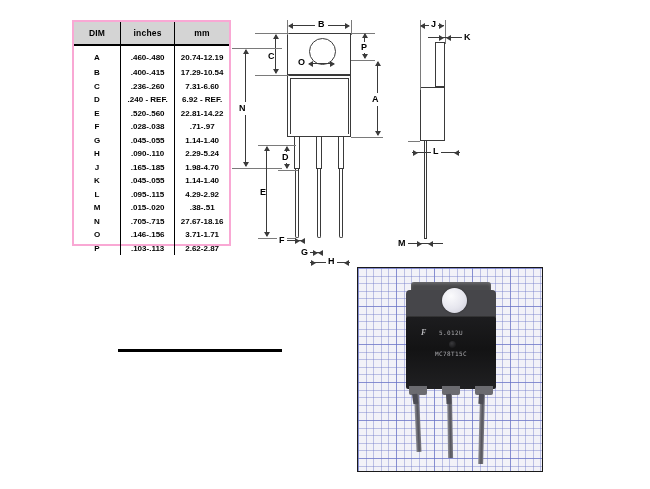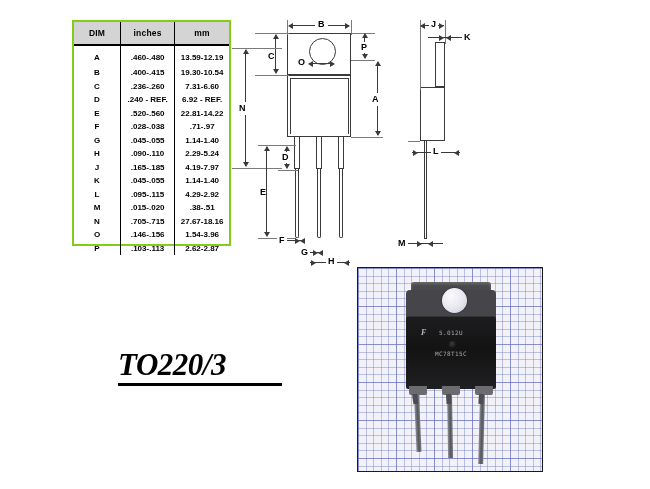--- a/index.html
+++ b/index.html
@@ -6,21 +6,21 @@
   body{
     width:650px;height:489px;background:#ffffff;position:relative;overflow:hidden;
     font-family:"Liberation Sans", sans-serif;
     -webkit-font-smoothing:antialiased;
   }
   .sheet{position:absolute;inset:0;}
 
   
   #dim-table{
     position:absolute;left:72px;top:20px;width:159px;height:226px;
-    border:2px solid #84cc16;background:#fff;box-sizing:border-box;
+    border:2px solid #f9a8d4;background:#fff;box-sizing:border-box;
   }
   #dim-table table{border-collapse:collapse;width:100%;height:100%;table-layout:fixed;}
   #dim-table th{
     background:#d4d4d4;color:#000;font-size:8.5px;font-weight:bold;
     border-bottom:2px solid #000;border-right:1.5px solid #000;
     height:20px;letter-spacing:.2px;
   }
   #dim-table th:last-child{border-right:none;}
   #dim-table td{
     font-size:8px;font-weight:bold;text-align:center;color:#000;
@@ -127,26 +127,26 @@
         <tr>
           <th>DIM</th>
           <th>inches</th>
           <th>mm</th>
         </tr>
       </thead>
       <tbody>
         <tr>
             <td>A</td>
             <td>.460-.480</td>
-            <td>13.59-12.19</td>
+            <td>20.74-12.19</td>
           </tr>
         <tr>
             <td>B</td>
             <td>.400-.415</td>
-            <td>19.30-10.54</td>
+            <td>17.29-10.54</td>
           </tr>
         <tr>
             <td>C</td>
             <td>.236-.260</td>
             <td>7.31-6.60</td>
           </tr>
         <tr>
             <td>D</td>
             <td>.240 - REF.</td>
             <td>6.92 - REF.</td>
@@ -167,21 +167,21 @@
             <td>1.14-1.40</td>
           </tr>
         <tr>
             <td>H</td>
             <td>.090-.110</td>
             <td>2.29-5.24</td>
           </tr>
         <tr>
             <td>J</td>
             <td>.165-.185</td>
-            <td>4.19-7.97</td>
+            <td>1.98-4.70</td>
           </tr>
         <tr>
             <td>K</td>
             <td>.045-.055</td>
             <td>1.14-1.40</td>
           </tr>
         <tr>
             <td>L</td>
             <td>.095-.115</td>
             <td>4.29-2.92</td>
@@ -192,21 +192,21 @@
             <td>.38-.51</td>
           </tr>
         <tr>
             <td>N</td>
             <td>.705-.715</td>
             <td>27.67-18.16</td>
           </tr>
         <tr>
             <td>O</td>
             <td>.146-.156</td>
-            <td>1.54-3.96</td>
+            <td>3.71-1.71</td>
           </tr>
         <tr>
             <td>P</td>
             <td>.103-.113</td>
             <td>2.62-2.87</td>
           </tr>
       </tbody>
     </table>
   </div>
 
@@ -320,21 +320,20 @@
     <div class="arrow ar-lf" style="left:454px;top:149.5px;"></div>
     <div class="lbl" style="left:431px;top:147px;background:#fff;padding:0 2px;">L</div>
 
     <div class="ln hln" style="left:405px;top:243px;width:38px;"></div>
     <div class="arrow ar-rt" style="left:417px;top:240.5px;"></div>
     <div class="arrow ar-lf" style="left:428px;top:240.5px;"></div>
     <div class="lbl" style="left:396px;top:239px;background:#fff;padding:0 2px;">M</div>
   </div>
 
   <div id="title-block">
-    <div class="txt">TO220/3</div>
     <div class="rule"></div>
   </div>
 
   <div id="photo">
     <div class="tab"></div>
     <div class="hole"></div>
     <div class="body">
       <div class="logo">F</div>
       <div class="marking m1">5.012U</div>
       <div class="dimple"></div>

